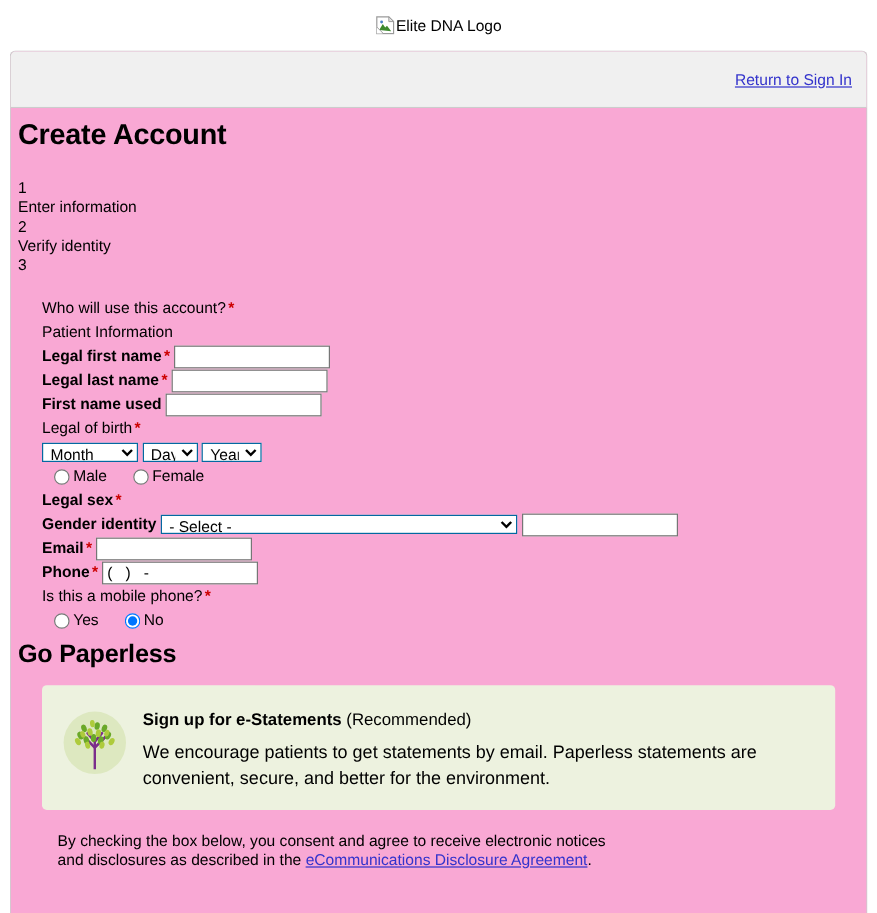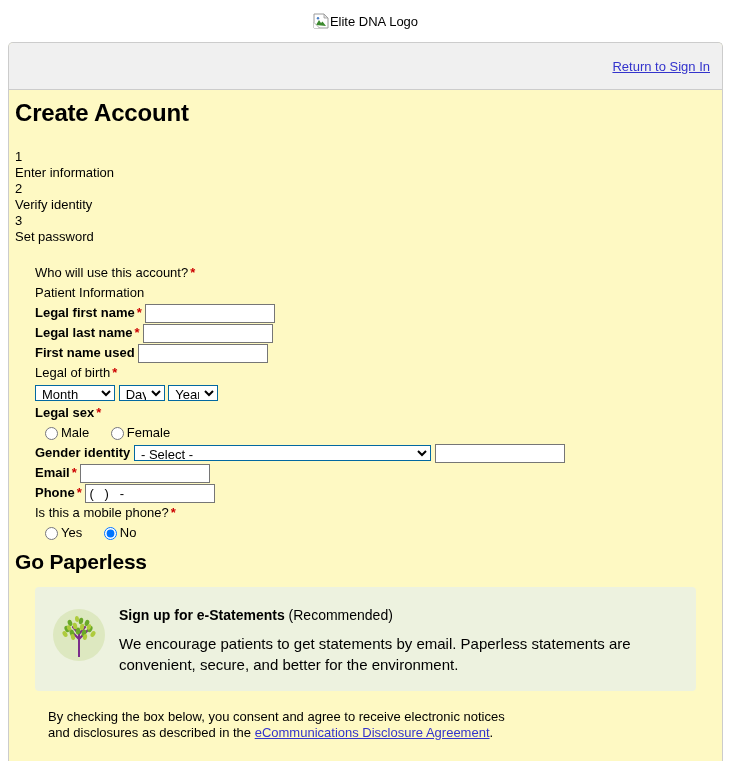--- a/index.html
+++ b/index.html
@@ -37,21 +37,21 @@
     margin-right: 1px;
     flex: 0 0 16px;
   }
 
   
   .panel {
     border: 1px solid #cccccc;
     border-bottom: none;
     border-radius: 5px 5px 0 0;
     margin: 0 8px 0 8px;
-    background: #fef9c3;
+    background: #f9a8d4;
     min-height: 719px;
   }
   .panel-header {
     background: #f0f0f0;
     border-bottom: 1px solid #cccccc;
     border-radius: 4px 4px 0 0;
     height: 47px;
     display: flex;
     align-items: center;
     justify-content: flex-end;
@@ -180,21 +180,20 @@
     <div class="panel-body">
 
       <h1 class="title">Create Account</h1>
 
       <div class="steps">
         <div>1</div>
         <div>Enter information</div>
         <div>2</div>
         <div>Verify identity</div>
         <div>3</div>
-        <div>Set password</div>
       </div>
 
       <div class="form">
 
         <div class="row">
           <span class="lbl">Who will use this account?</span><span class="req">*</span>
         </div>
 
 
         <div class="row">
@@ -225,31 +224,31 @@
             <option>Month</option>
           </select>
           <select style="width:46px">
             <option>Day</option>
           </select>
           <select style="width:50px">
             <option>Year</option>
           </select>
         </div>
 
-        <div class="row">
-          <span class="lbl b">Legal sex</span><span class="req">*</span>
-        </div>
-
         <div class="row radio-row">
           <span class="radio-item">
             <input type="radio" name="sex" style=""><span>Male</span>
           </span>
           <span class="radio-item">
             <input type="radio" name="sex" style=""><span>Female</span>
           </span>
+        </div>
+
+        <div class="row">
+          <span class="lbl b">Legal sex</span><span class="req">*</span>
         </div>
 
         <div class="row">
           <span class="lbl b">Gender identity</span>
           <select style="width:297px">
             <option>- Select -</option>
           </select>
           <input type="text" style="width: 130px;" value="">
         </div>
 

